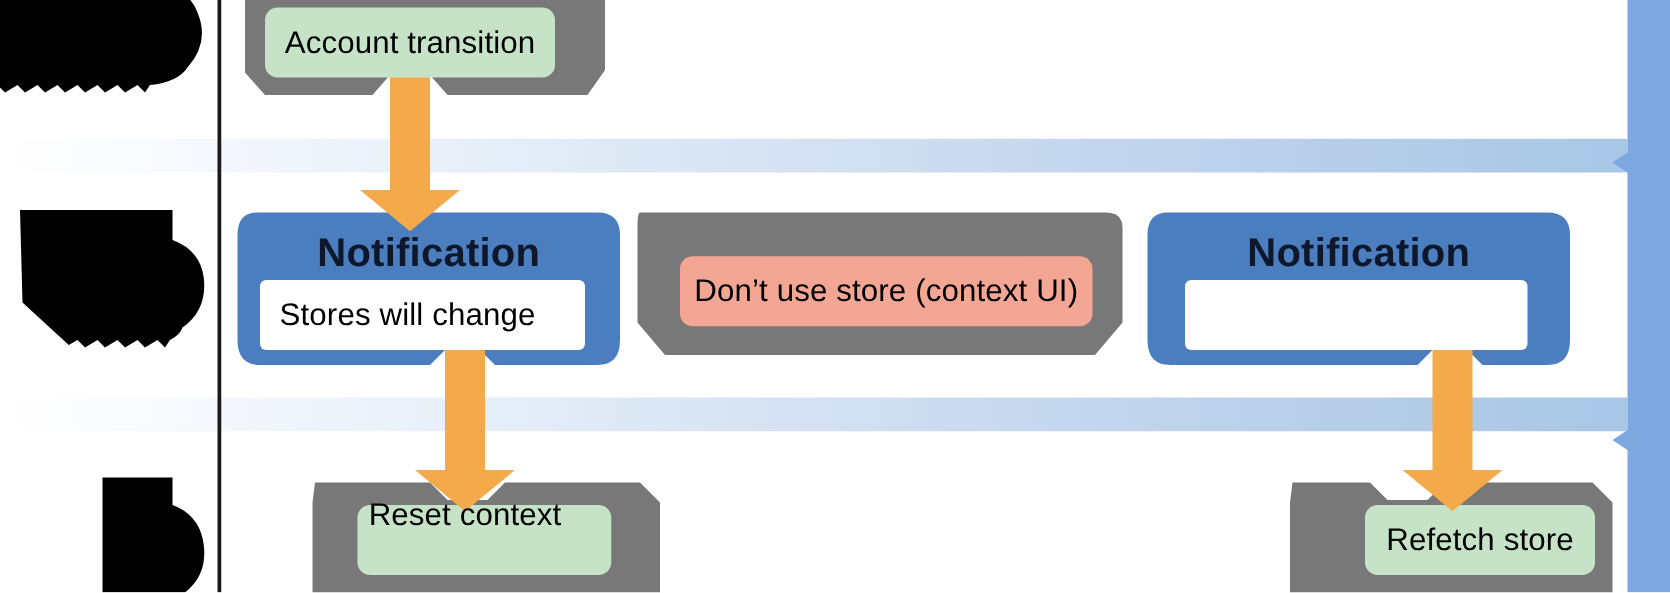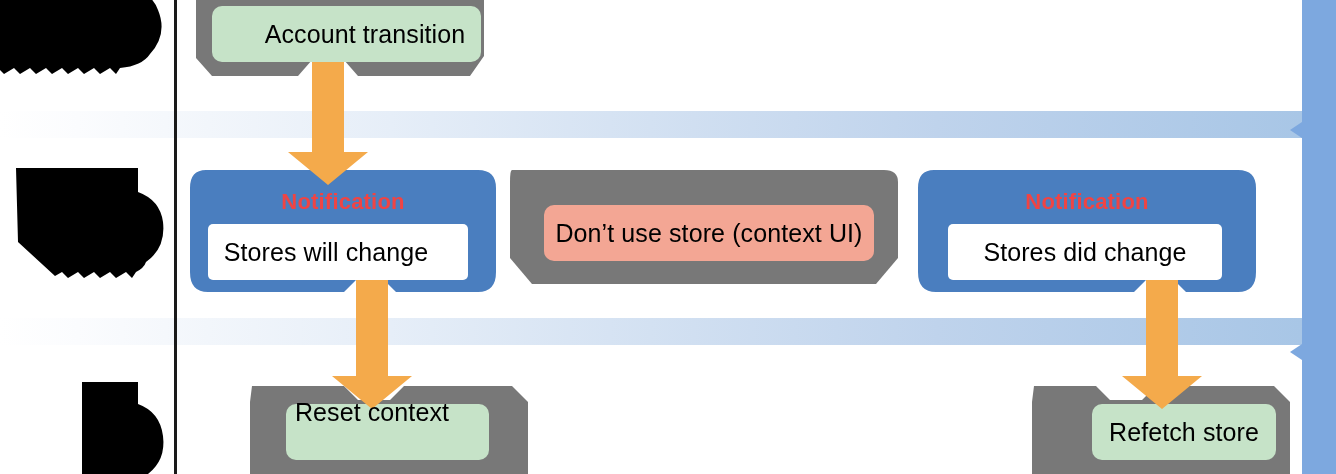--- a/index.html
+++ b/index.html
@@ -33,23 +33,23 @@
     color: #000000;
     white-space: nowrap;
     pointer-events: none;
   }
   .lbl-green, .lbl-white, .lbl-salmon {
     font-size: 25px;
     font-weight: 400;
     letter-spacing: 0.1px;
   }
   .lbl-title {
-    font-size: 22px;
+    font-size: 32px;
     font-weight: bold;
-    color: #ef4444;
+    color: #0f172a;
     letter-spacing: 0.2px;
   }
 </style>
 </head>
 <body>
 
 <div id="stage">
 
   <svg class="layer" viewBox="0 0 1336 474">
     <defs>
@@ -212,43 +212,40 @@
     <path fill="#f4aa4b" d="M 1146 280
              L 1178 280
              L 1178 376
              L 1202 376
              L 1162 409
              L 1122 376
              L 1146 376 Z"></path>
   </svg>
 
   <div class="lbl lbl-green" style="left:212px; top:6px; width:232px; height:56px;
-       background:#c6e3c8; border-radius:10px;padding-left:37px;">
+       background:#c6e3c8; border-radius:10px;">
     <span>Account transition</span>
   </div>
 
   <div class="lbl lbl-title" style="left:190px; top:186px; width:306px; height:32px;">
     <span>Notification</span>
   </div>
 
   <div class="lbl lbl-white" style="left:196px; top:224px; width:260px; height:56px;">
     <span>Stores will change</span>
   </div>
 
   <div class="lbl lbl-salmon" style="left:544px; top:205px; width:330px; height:56px;">
     <span>Don’t use store (context UI)</span>
   </div>
 
   <div class="lbl lbl-title" style="left:918px; top:186px; width:338px; height:32px;">
     <span>Notification</span>
   </div>
 
-  <div class="lbl lbl-white" style="left:948px; top:224px; width:274px; height:56px;">
-    <span>Stores did change</span>
-  </div>
 
   <div class="lbl lbl-green" style="left:286px; top:384px; width:172px; height:56px;">
     <span>Reset context</span>
   </div>
 
   <div class="lbl lbl-green" style="left:1092px; top:404px; width:184px; height:56px;">
     <span>Refetch store</span>
   </div>
 
 </div>

